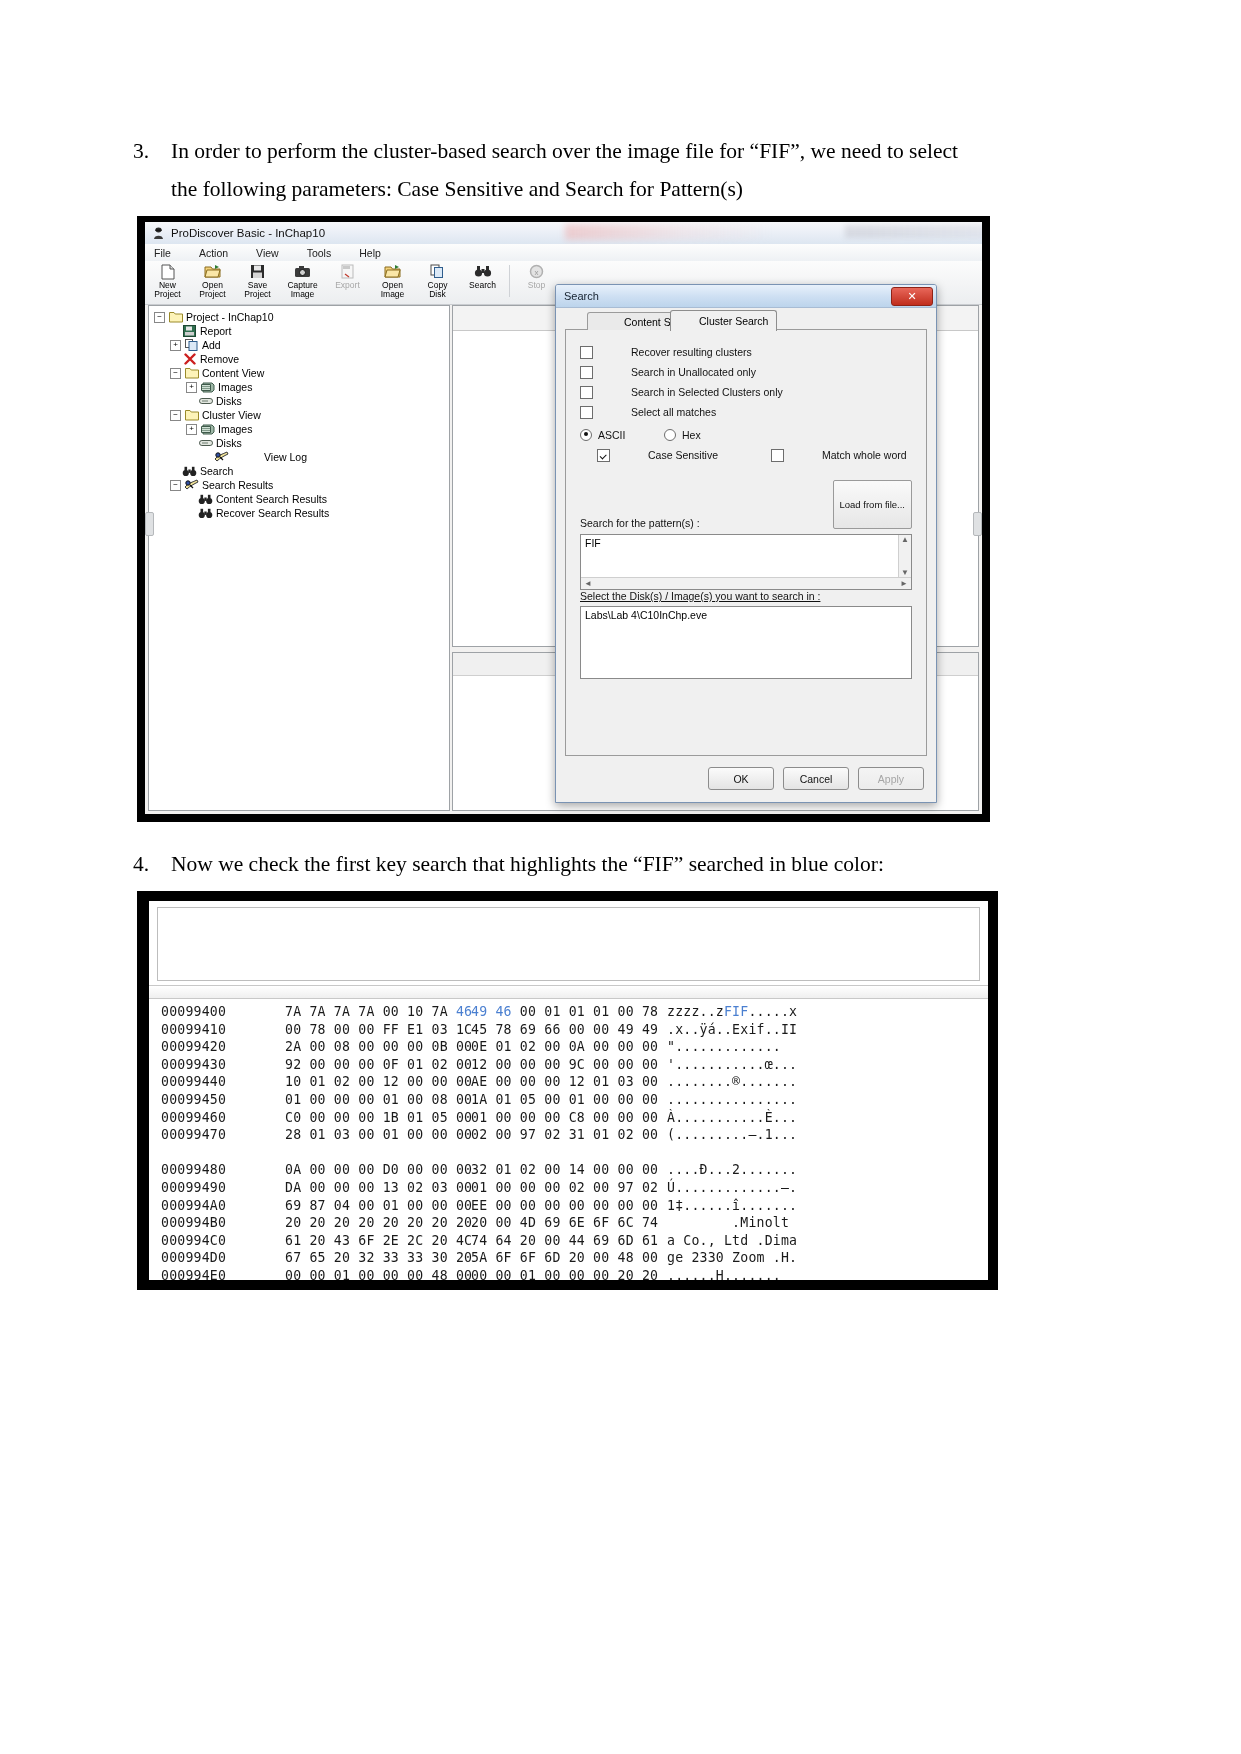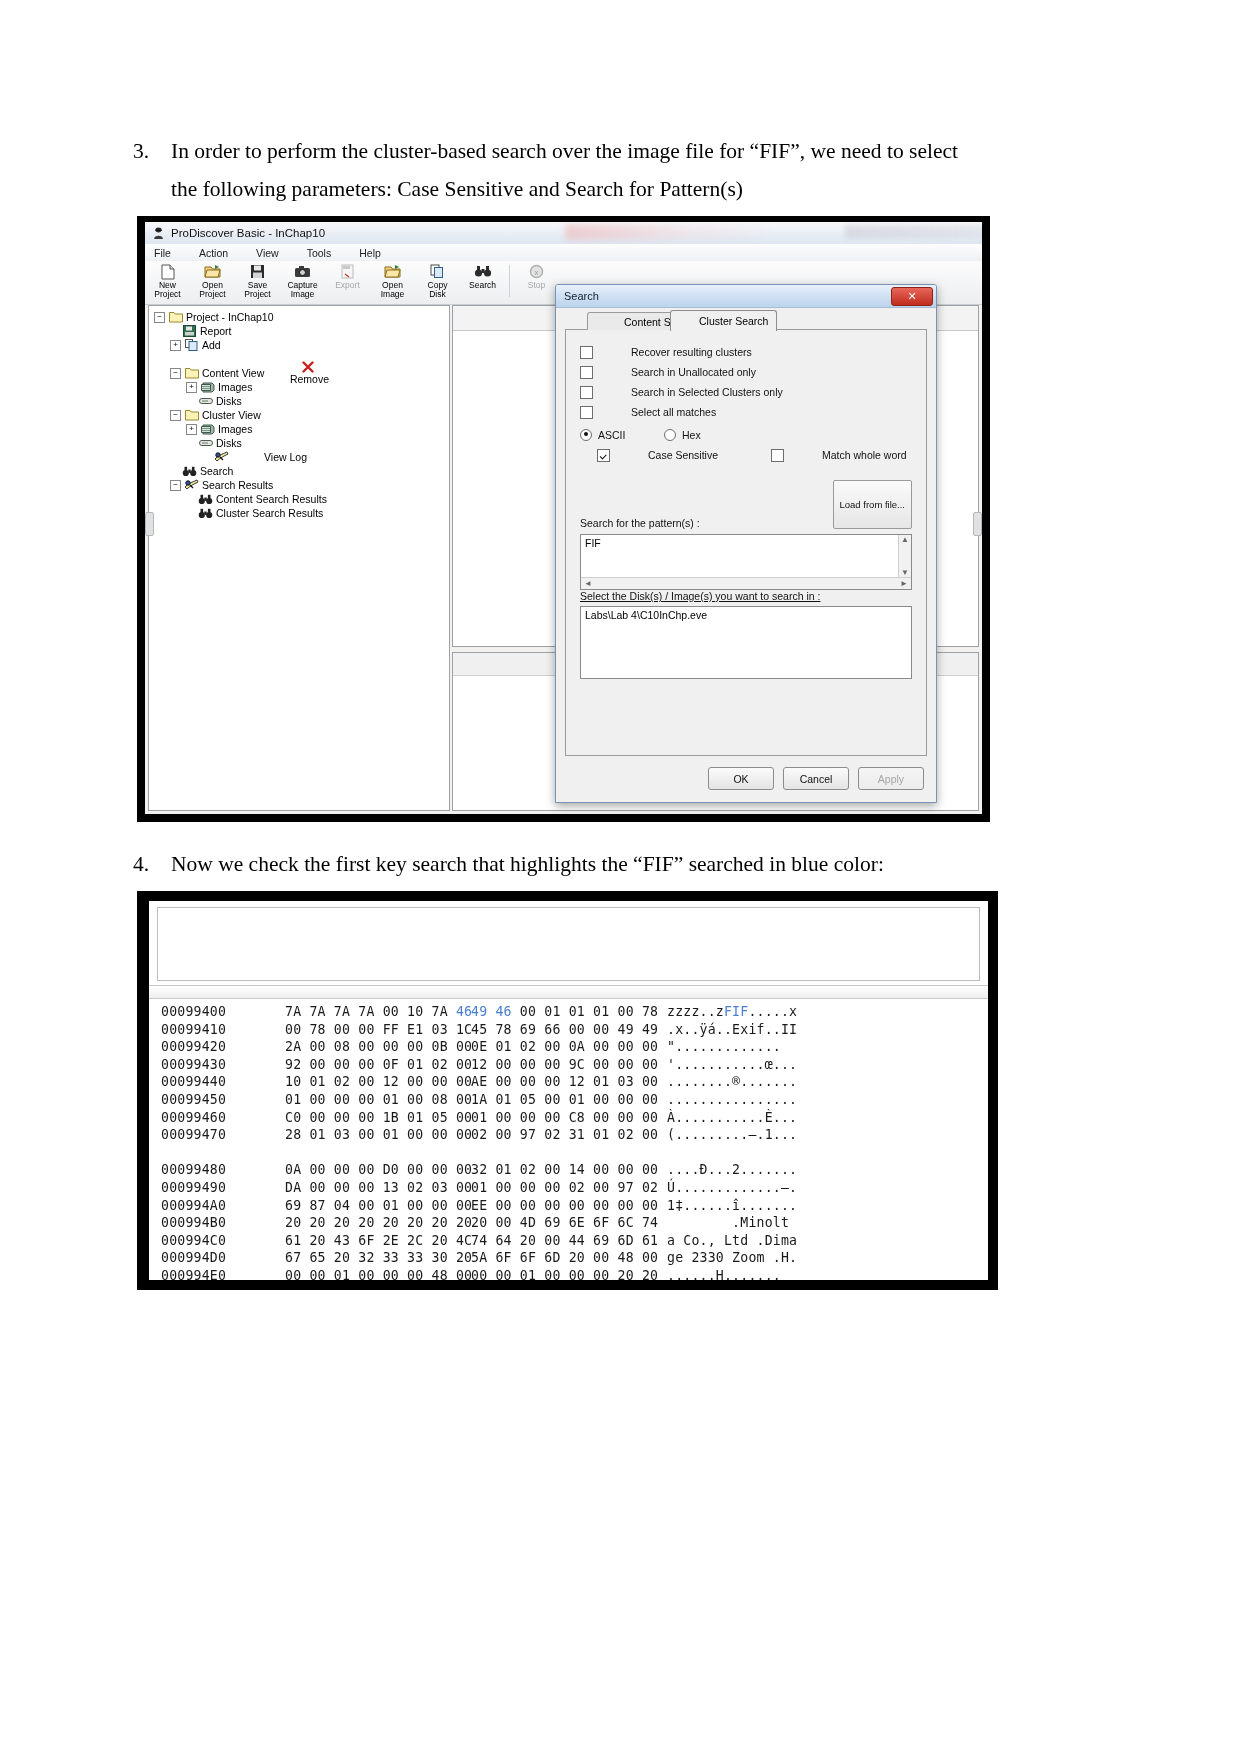--- a/index.html
+++ b/index.html
@@ -409,21 +409,21 @@
               <div class="tn" style="padding-left: 16px;">
                 <span class="exp">+</span>
                 <span class="ico">
                   <svg width="13" height="12" viewBox="0 0 13 12">
                     <rect x="0.5" y="0.5" width="7" height="8" fill="#fff" stroke="#555"></rect>
                     <rect x="4" y="2.5" width="8" height="9" fill="#dce9f6" stroke="#2d5d8d"></rect>
                   </svg>
                 </span>
                 <span>Add</span>
               </div>
-              <div class="tn" style="padding-left: 16px; flex-direction: column;">
+              <div class="tn" style="padding-left: 16px;">
                 <span class="exp none"></span>
                 <span class="ico">
                   <svg width="12" height="12" viewBox="0 0 12 12">
                     <path d="M1.5 1.5L10.5 10.5M10.5 1.5L1.5 10.5" stroke="#cc1f1f" stroke-width="2.4" stroke-linecap="round"></path>
                   </svg>
                 </span>
                 <span>Remove</span>
               </div>
               <div class="tn" style="padding-left: 16px;">
                 <span class="exp">−</span>
@@ -537,21 +537,21 @@
                 <span class="exp none"></span>
                 <span class="ico">
                   <svg width="15" height="11" viewBox="0 0 15 11">
                     <circle cx="3.8" cy="7" r="3.1" fill="#222"></circle>
                     <circle cx="11.2" cy="7" r="3.1" fill="#222"></circle>
                     <rect x="2.5" y="0.8" width="2.6" height="4.4" fill="#222"></rect>
                     <rect x="9.9" y="0.8" width="2.6" height="4.4" fill="#222"></rect>
                     <rect x="6.3" y="3.5" width="2.4" height="3.4" fill="#222"></rect>
                   </svg>
                 </span>
-                <span>Cluster Search Results</span>
+                <span>Recover Search Results</span>
               </div>
             </div>
         </div>
 
         <div class="pd-pane-a">
           <div class="pd-pane-a-head"></div>
         </div>
         <div class="pd-pane-b">
           <div class="pd-pane-b-head"></div>
         </div>

